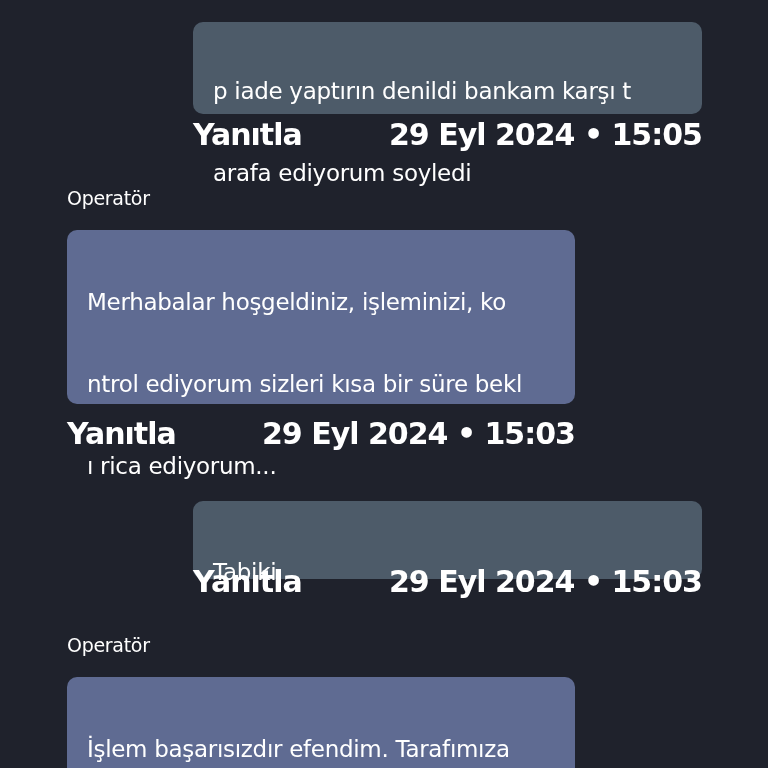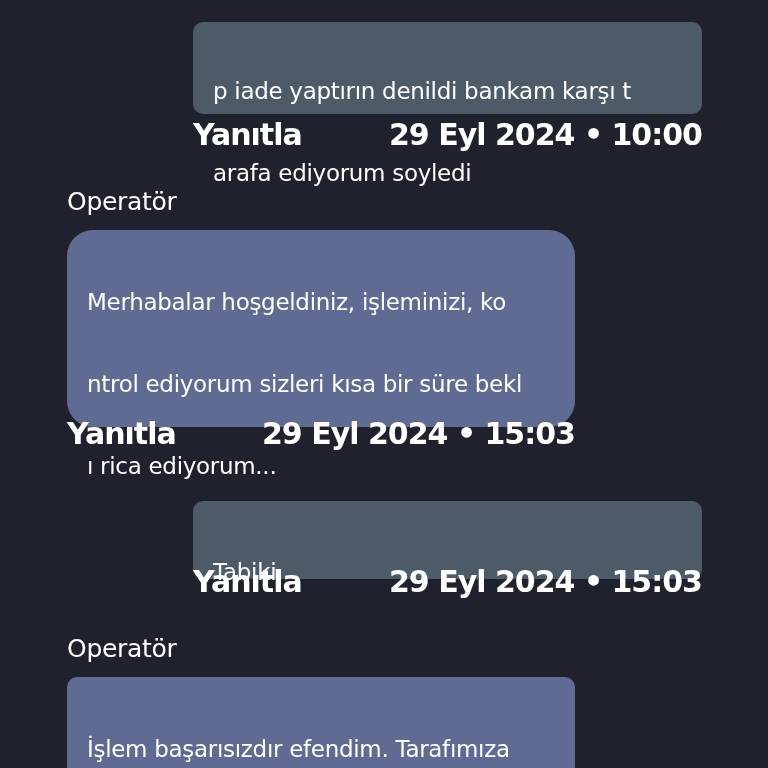--- a/index.html
+++ b/index.html
@@ -25,35 +25,35 @@
   .meta {
     position:absolute;
     font-size:30px;
     font-weight:bold;
     letter-spacing:-1px;
     height:30px; line-height:30px;
   }
   .reply { cursor:pointer; }
   .sender {
     position:absolute; left:67px;
-    font-size:25px; letter-spacing:-0.3px;
+    font-size:19px; letter-spacing:-0.3px;
   }
 </style>
 </head>
 <body>
 
 <div class="bubble user" style="top:22px;height:92px;padding-top:8px;">
   <div>p iade yaptırın denildi bankam karşı t</div>
   <div>arafa ediyorum soyledi</div>
 </div>
 <div class="meta reply" style="left:193px;top:120px;">Yanıtla</div>
-<div class="meta" style="right:66px;top:120px;">29 Eyl 2024 • 10:00</div>
+<div class="meta" style="right:66px;top:120px;">29 Eyl 2024 • 15:05</div>
 
 <div class="sender" style="top:187px;">Operatör</div>
-<div class="bubble op" style="top:230px;height:197px;padding-top:11px;border-radius:26px;">
+<div class="bubble op" style="top:230px;height:174px;padding-top:11px;">
   <div>Merhabalar hoşgeldiniz, işleminizi, ko</div>
   <div>ntrol ediyorum sizleri kısa bir süre bekl</div>
   <div>ı rica ediyorum...</div>
 </div>
 <div class="meta reply" style="left:67px;top:419px;">Yanıtla</div>
 <div class="meta" style="right:193px;top:419px;">29 Eyl 2024 • 15:03</div>
 
 <div class="bubble user" style="top:501px;height:78px;padding-top:10px;">
   <div>Tabiki</div>
 </div>

